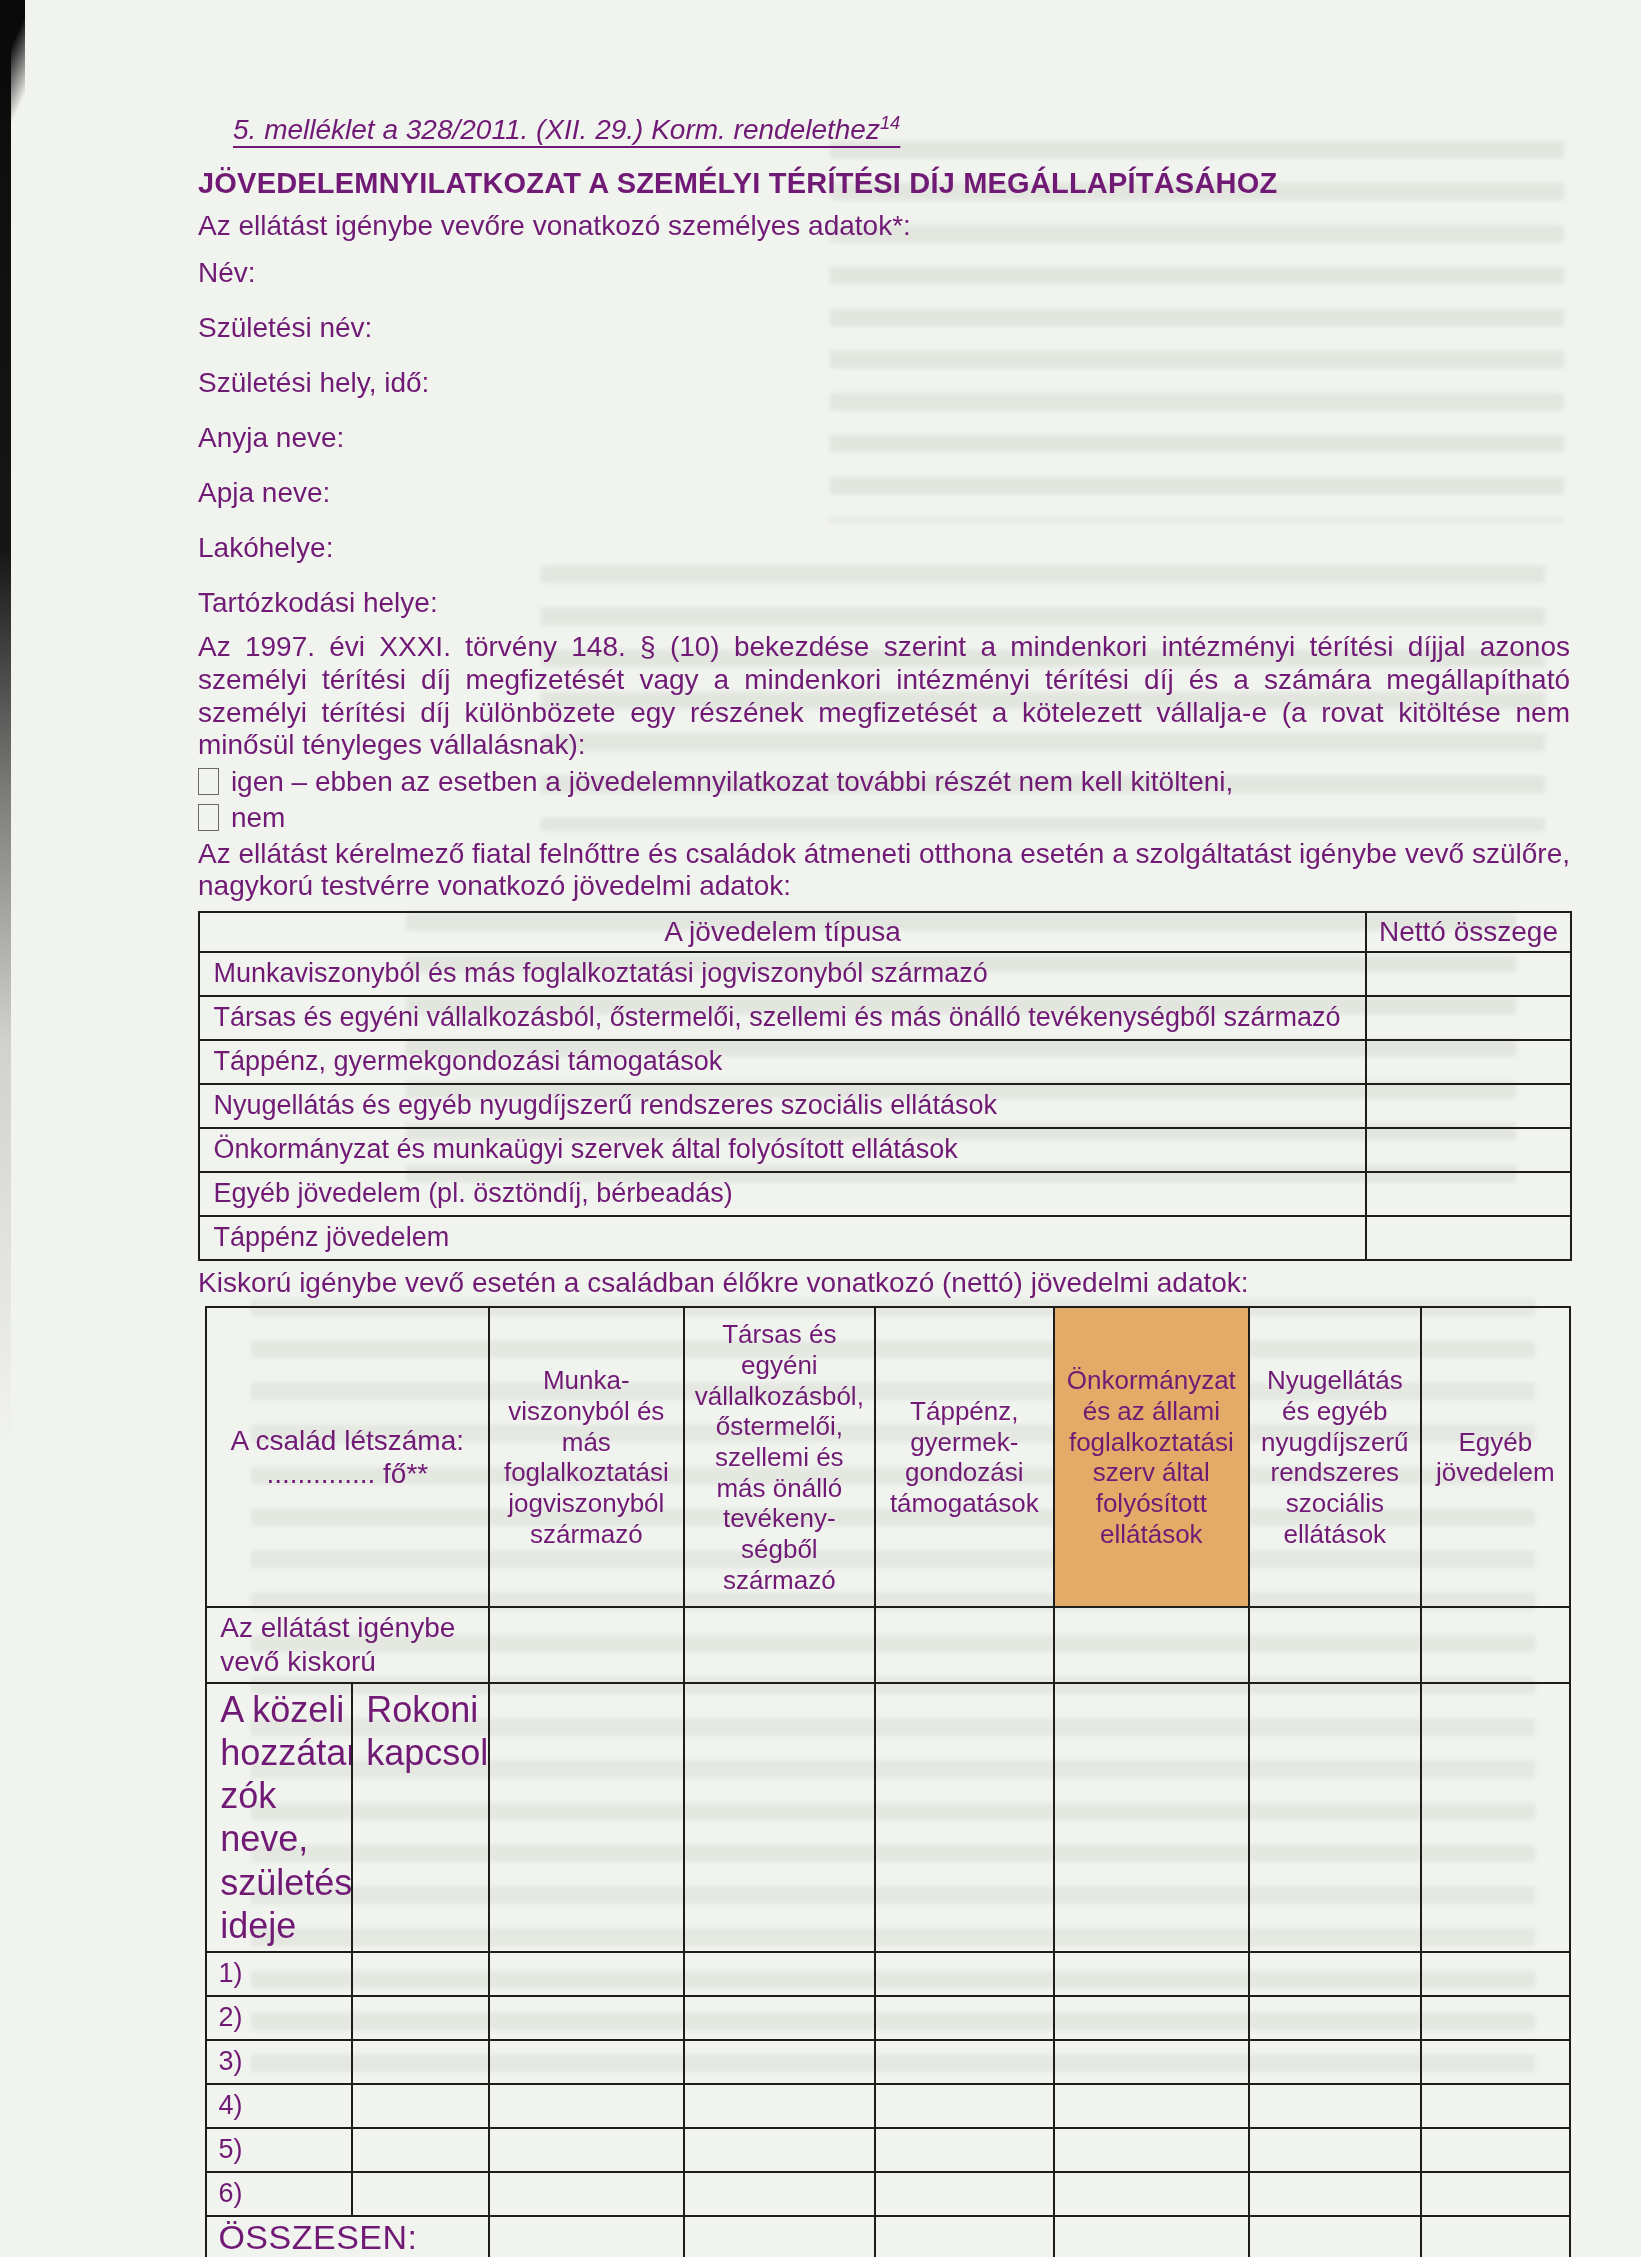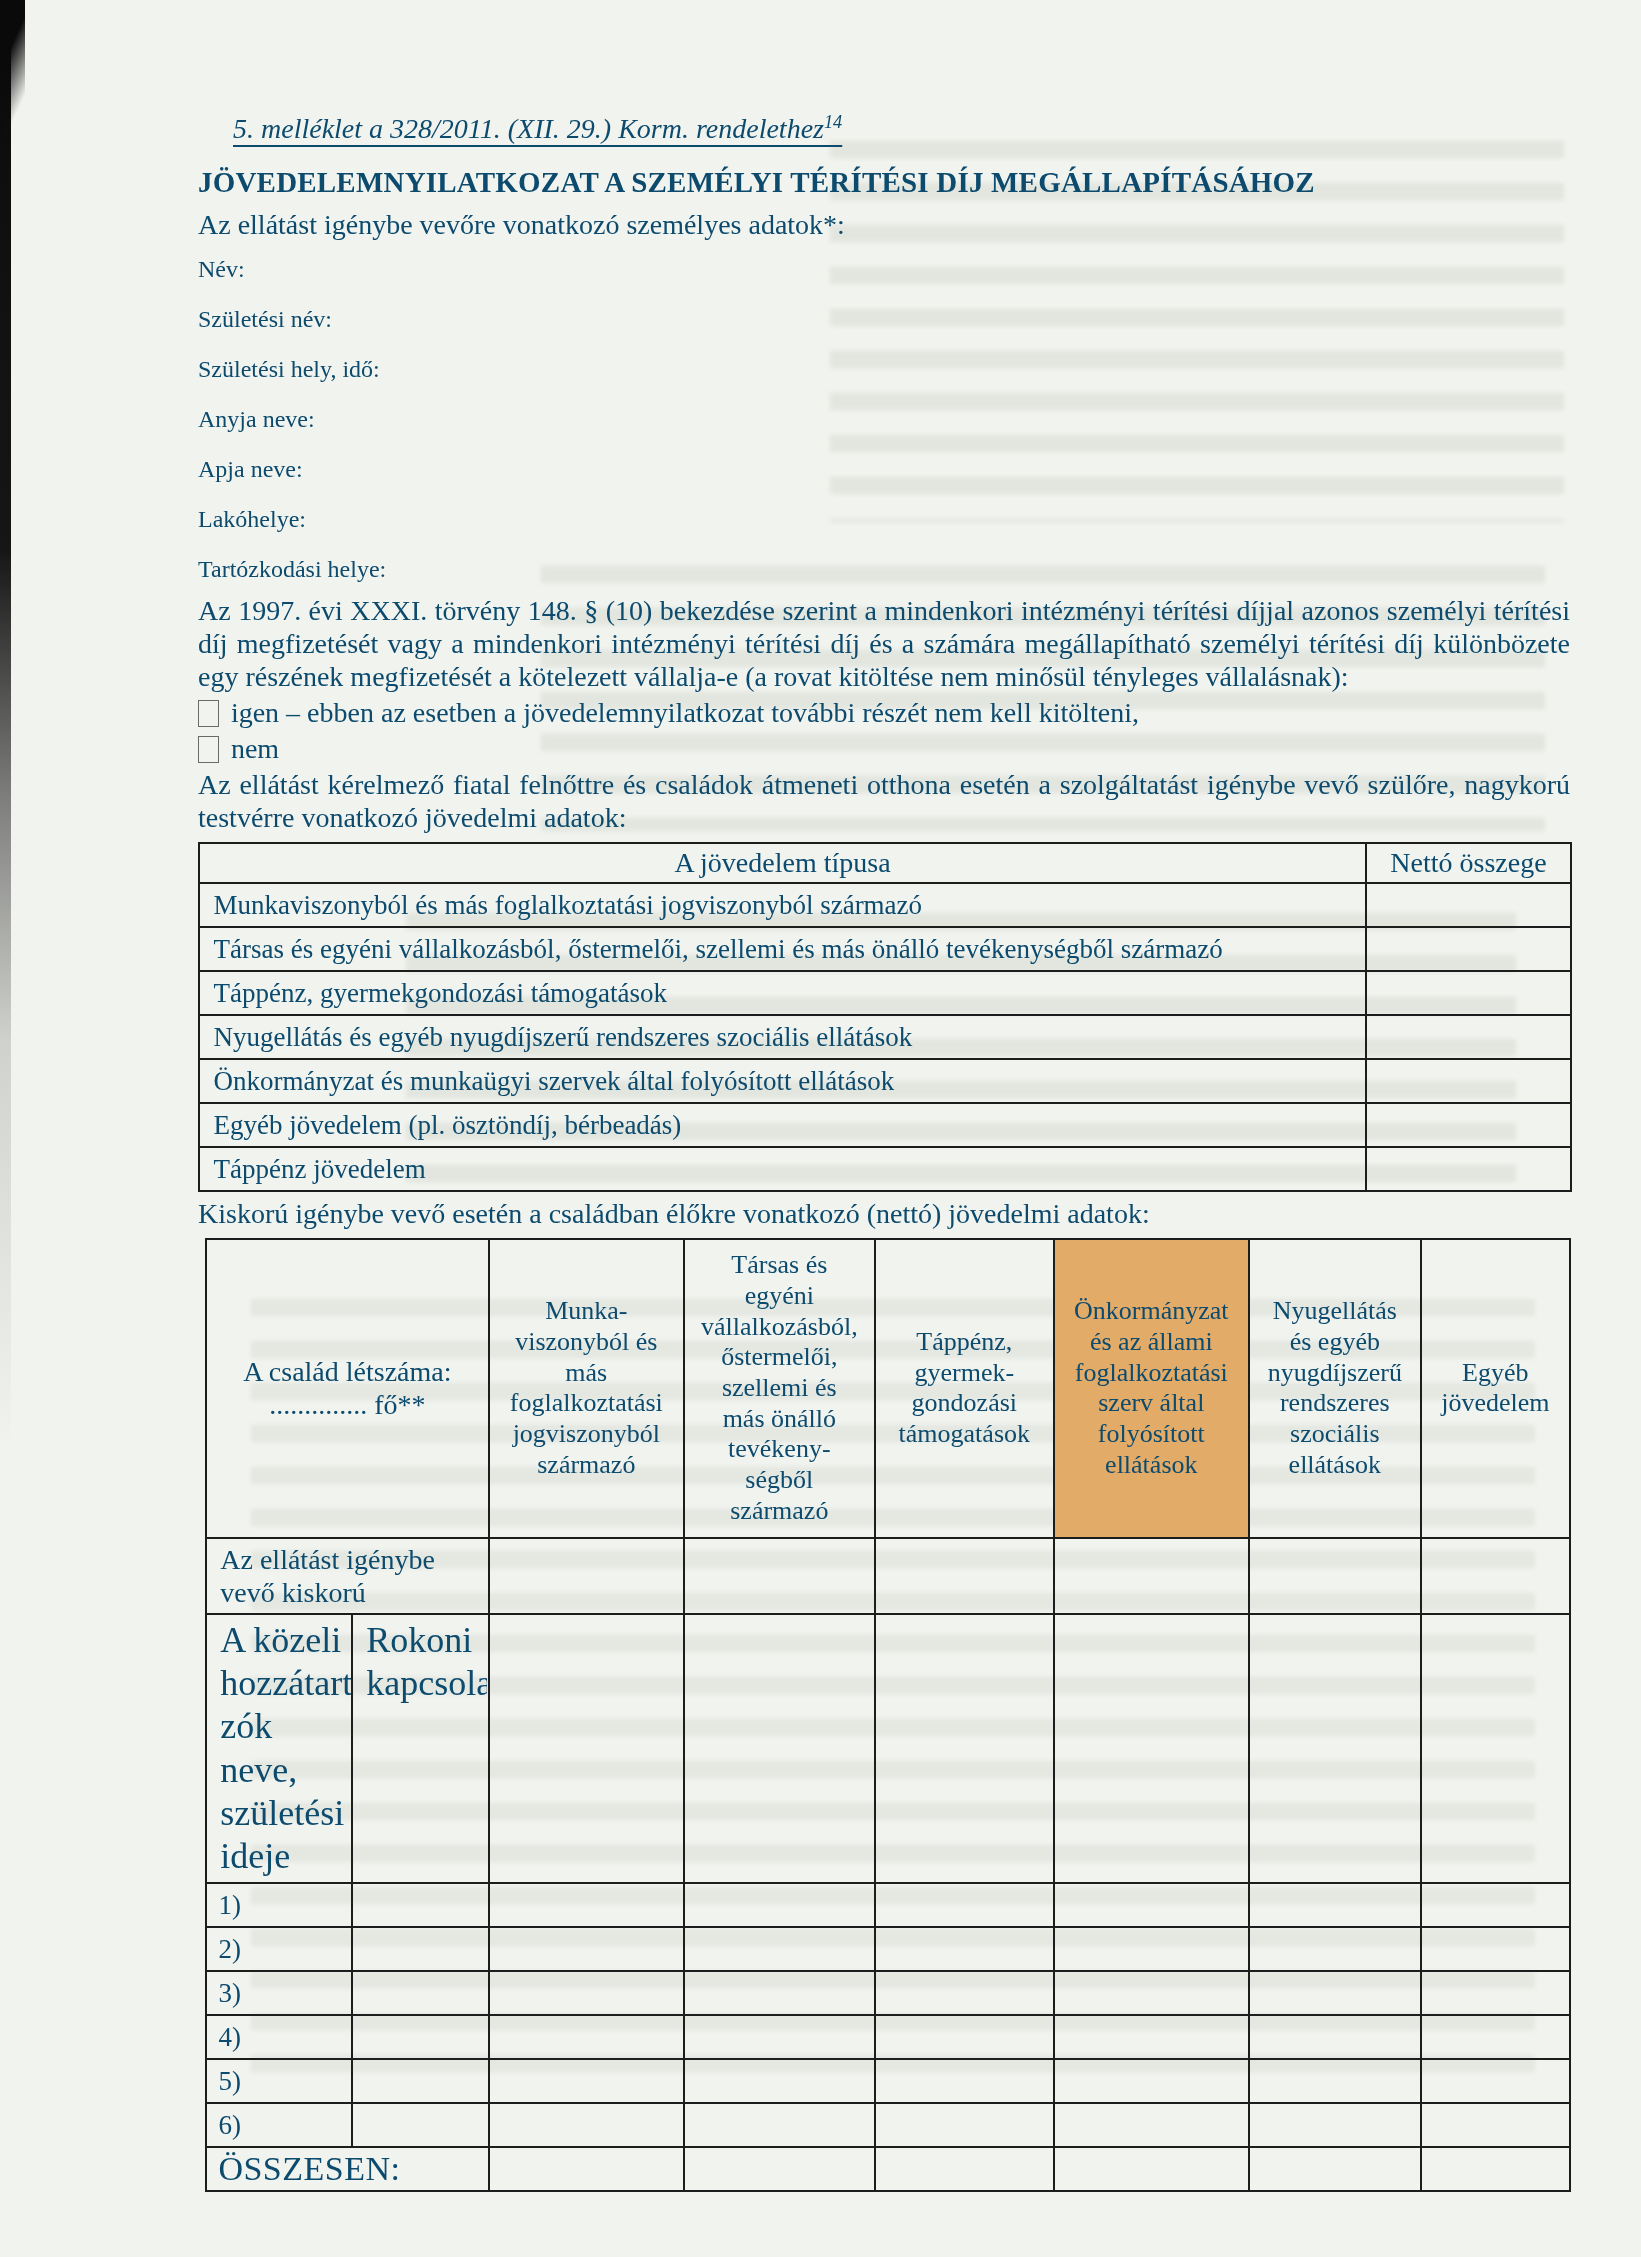--- a/index.html
+++ b/index.html
@@ -1,21 +1,21 @@
 <!DOCTYPE html>
 <html><head>
 <meta charset="utf-8">
 <style>
   html,body{margin:0;padding:0;background:#888;}
   .page{
     position:relative;
     width:1641px;height:2257px;
     background:#f1f3ee;
-    font-family:Liberation Serif, serif;
-    color:#0c4a6e;
+    font-family:Liberation Sans, sans-serif;
+    color:#701a75;
     overflow:hidden;
   }
   
   .scan-edge{
     position:absolute;left:0;top:0;width:10.6px;height:1448px;
     background:linear-gradient(180deg,#0b0b0b 0%,#161616 38%,rgba(30,30,30,.55) 55%,rgba(60,60,60,.18) 72%,rgba(60,60,60,0) 100%);
     pointer-events:none;
   }
   .scan-corner{
     position:absolute;left:0;top:0;width:25px;height:145px;
@@ -34,21 +34,21 @@
   }
   .content{position:absolute;left:198px;top:112px;width:1372px;}
 
   .annex{
     font-style:italic;font-size:28px;margin:0 0 21px 35px;
     text-decoration:underline;text-underline-offset:6.8px;
   }
   .annex sup{font-size:18.3px;font-style:italic;}
   .title{font-size:29px;font-weight:bold;margin:0 0 9.7px 0;letter-spacing:0.2px;}
   .subtitle{font-size:28px;margin:0 0 15.4px 0;}
-  .field{font-size:24px;margin:0 0 23px 0;}
+  .field{font-size:28px;margin:0 0 23px 0;}
   .law{font-size:28px;text-align:justify;line-height:1.17;margin:1.9px 0 3.9px 0;}
   .opt{font-size:28px;margin:3.9px 0 3.9px 0;display:flex;align-items:center;}
   .box{
     display:inline-block;width:19.3px;height:25px;
     border:1.9px solid #6a6a6a;background:transparent;margin-right:11.6px;flex:0 0 auto;
   }
   .intro{font-size:28px;text-align:justify;line-height:1.17;margin:3.9px 0 5.8px 0;}
 
   table{border-collapse:collapse;table-layout:fixed;}
   td{border:2.9px solid #1d1d1d;font-size:27px;overflow:hidden;}

